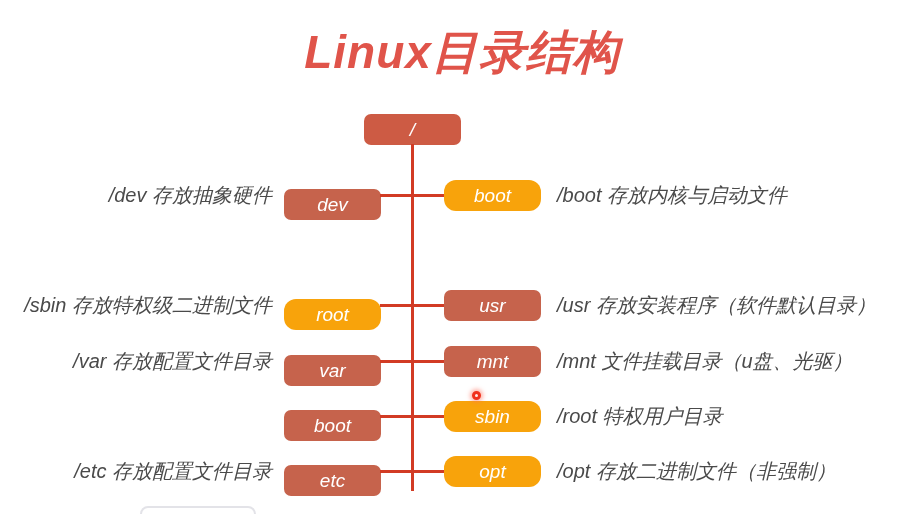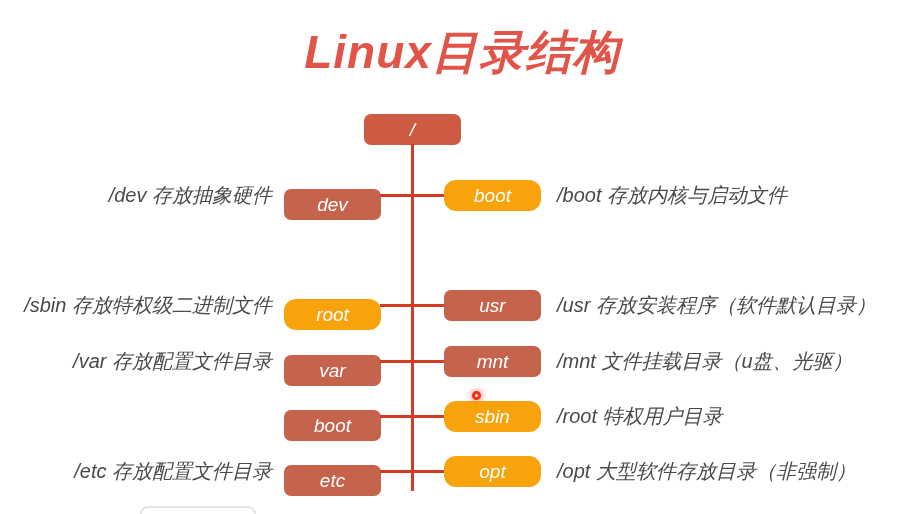--- a/index.html
+++ b/index.html
@@ -117,19 +117,19 @@
     <div class="connector"></div>
     <div class="node orange right">sbin</div>
     <div class="desc right">/root 特权用户目录</div>
   </div>
 
   <div class="row" style="top:456px">
     <div class="desc left">/etc 存放配置文件目录</div>
     <div class="node brick left">etc</div>
     <div class="connector"></div>
     <div class="node orange right">opt</div>
-    <div class="desc right">/opt 大型软件存放目录（非强制）</div>
+    <div class="desc right">/opt 存放二进制文件（非强制）</div>
   </div>
 
   <div class="pointer-dot"></div>
   <div class="partial-box"></div>
 
 </div>
 
 </body></html>

